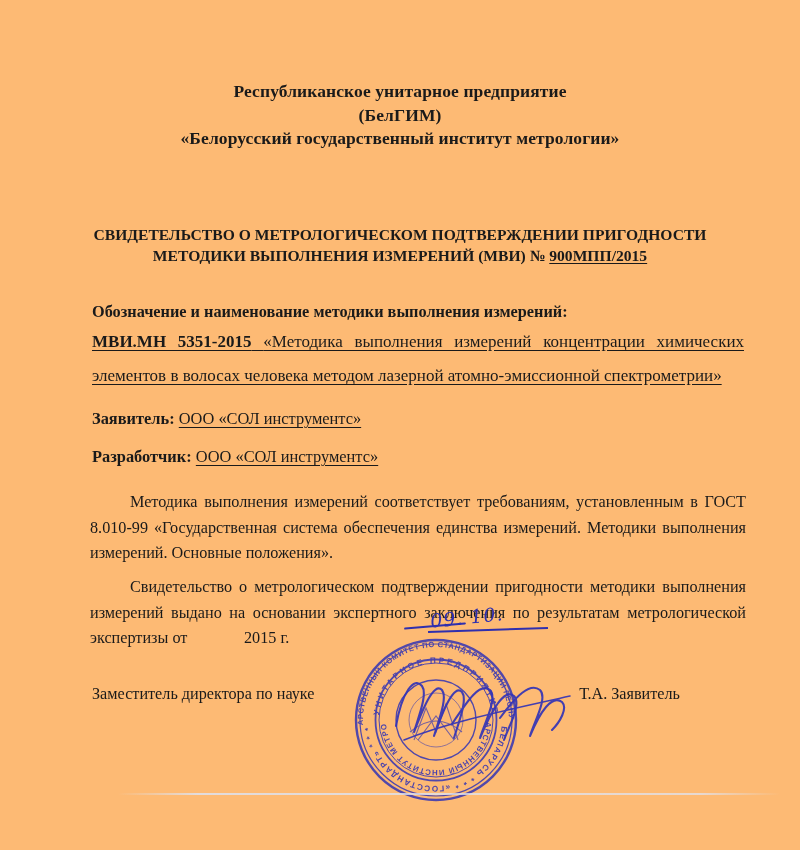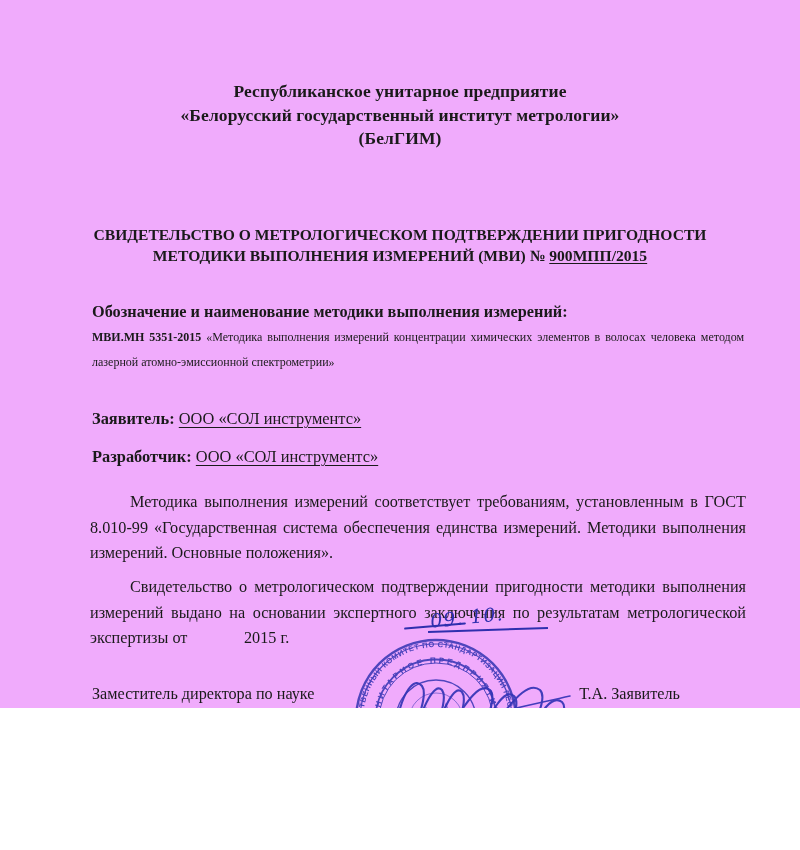--- a/index.html
+++ b/index.html
@@ -4,22 +4,22 @@
 <title>Свидетельство о метрологическом подтверждении пригодности МВИ</title>
 <style>
   html, body {
     margin: 0;
     padding: 0;
     background: #ffffff;
   }
   .page {
     position: relative;
     width: 800px;
-    height: 708px;
-    background: #f0abfc;
+    height: 850px;
+    background: #fdba74;
     overflow: hidden;
     font-family: "Liberation Serif", "DejaVu Serif", serif;
     color: #1a1a1a;
     box-sizing: border-box;
   }
   
   .scan-edge {
     position: absolute;
     left: 118px;
     top: 793px;
@@ -74,23 +74,24 @@
   .method-head {
     font-weight: bold;
     font-size: 16.3px;
     display: block;
     margin-bottom: 1px;
   }
   .method-body {
     display: block;
     text-align: justify;
     text-justify: inter-word;
+    text-decoration: underline;
     text-underline-offset: 2.5px;
-    font-size: 12px;
-    line-height: 25px;
+    font-size: 17px;
+    line-height: 34px;
   }
   .method-code { font-weight: bold; }
 
   .party-line { white-space: nowrap; font-size: 16.4px; }
   .party-value { text-decoration: underline; text-underline-offset: 2.5px; }
 
   .para {
     text-align: justify;
     text-justify: inter-word;
     text-indent: 40px;
@@ -168,22 +169,22 @@
   }
   .signature svg { display: block; width: 190px; height: 120px; overflow: visible; }
 </style>
 </head>
 <body>
 
 <div class="page">
 
   <div class="org-header">
     <span class="ln">Республиканское унитарное предприятие</span>
+    <span class="ln">(БелГИМ)</span>
     <span class="ln">«Белорусский государственный институт метрологии»</span>
-    <span class="ln">(БелГИМ)</span>
   </div>
 
   <div class="cert-title">
     <span class="ln">СВИДЕТЕЛЬСТВО О МЕТРОЛОГИЧЕСКОМ ПОДТВЕРЖДЕНИИ ПРИГОДНОСТИ</span>
     <span class="ln"><span>МЕТОДИКИ ВЫПОЛНЕНИЯ ИЗМЕРЕНИЙ (МВИ) № </span><span class="u">900МПП/2015</span></span>
   </div>
 
   <div class="block b-method">
     <span class="method-head">Обозначение и наименование методики выполнения измерений:</span>
     <span class="method-body"><span class="method-code">МВИ.МН 5351-2015</span> <span>«Методика выполнения измерений концентрации химических элементов в волосах человека методом лазерной атомно-эмиссионной спектрометрии»</span></span>

